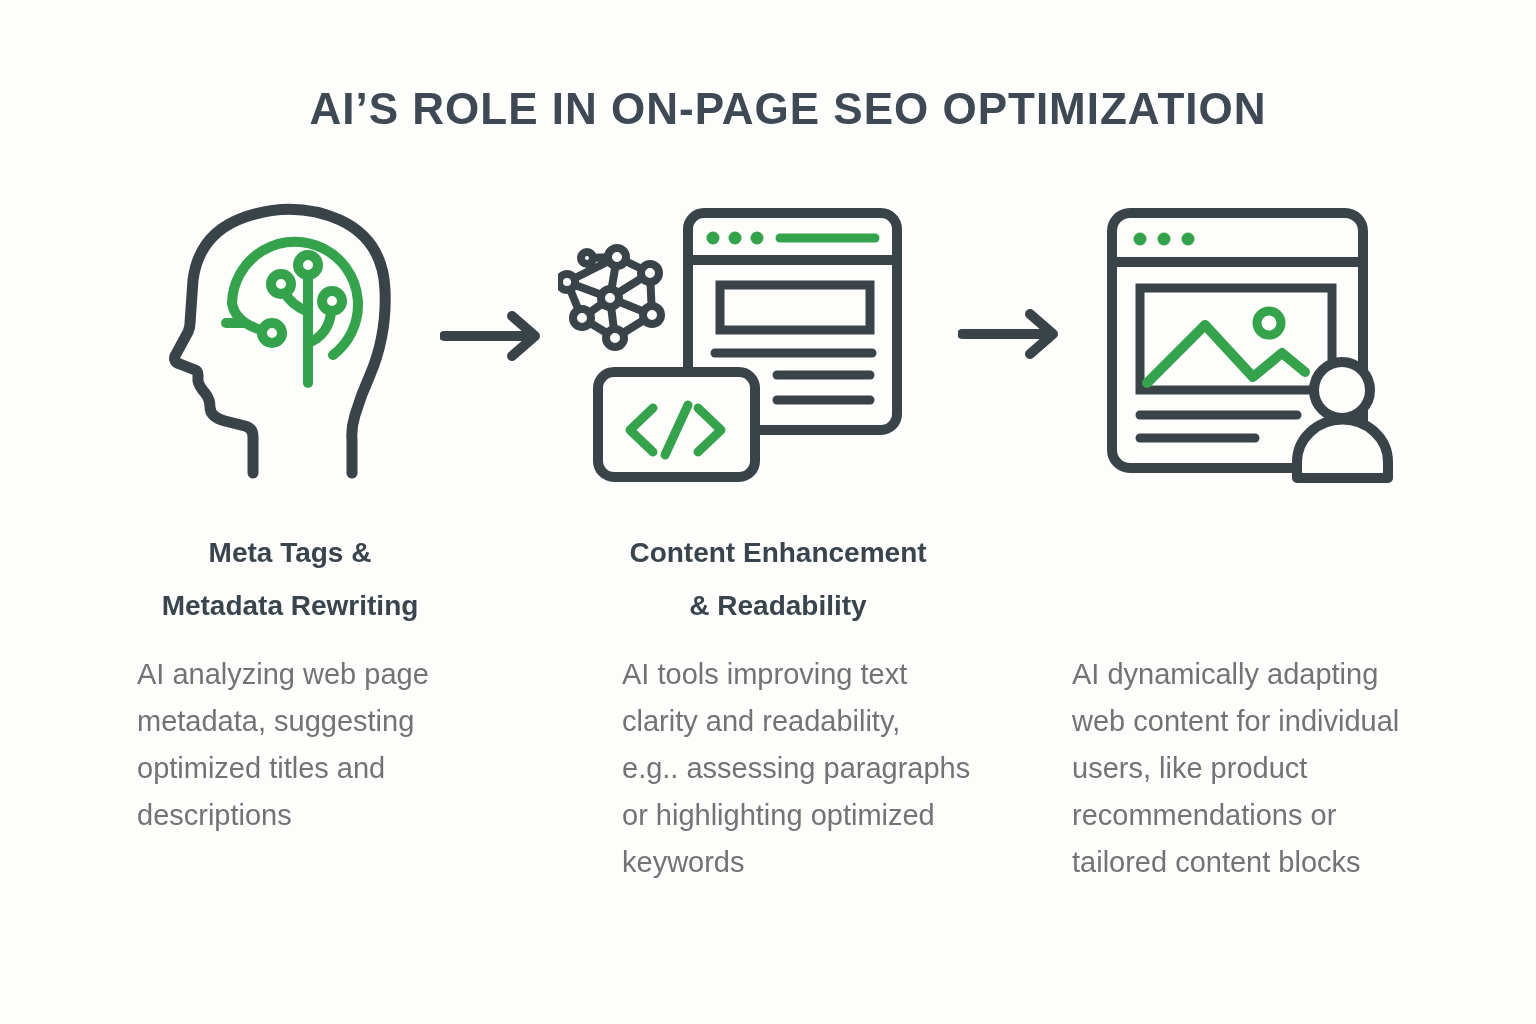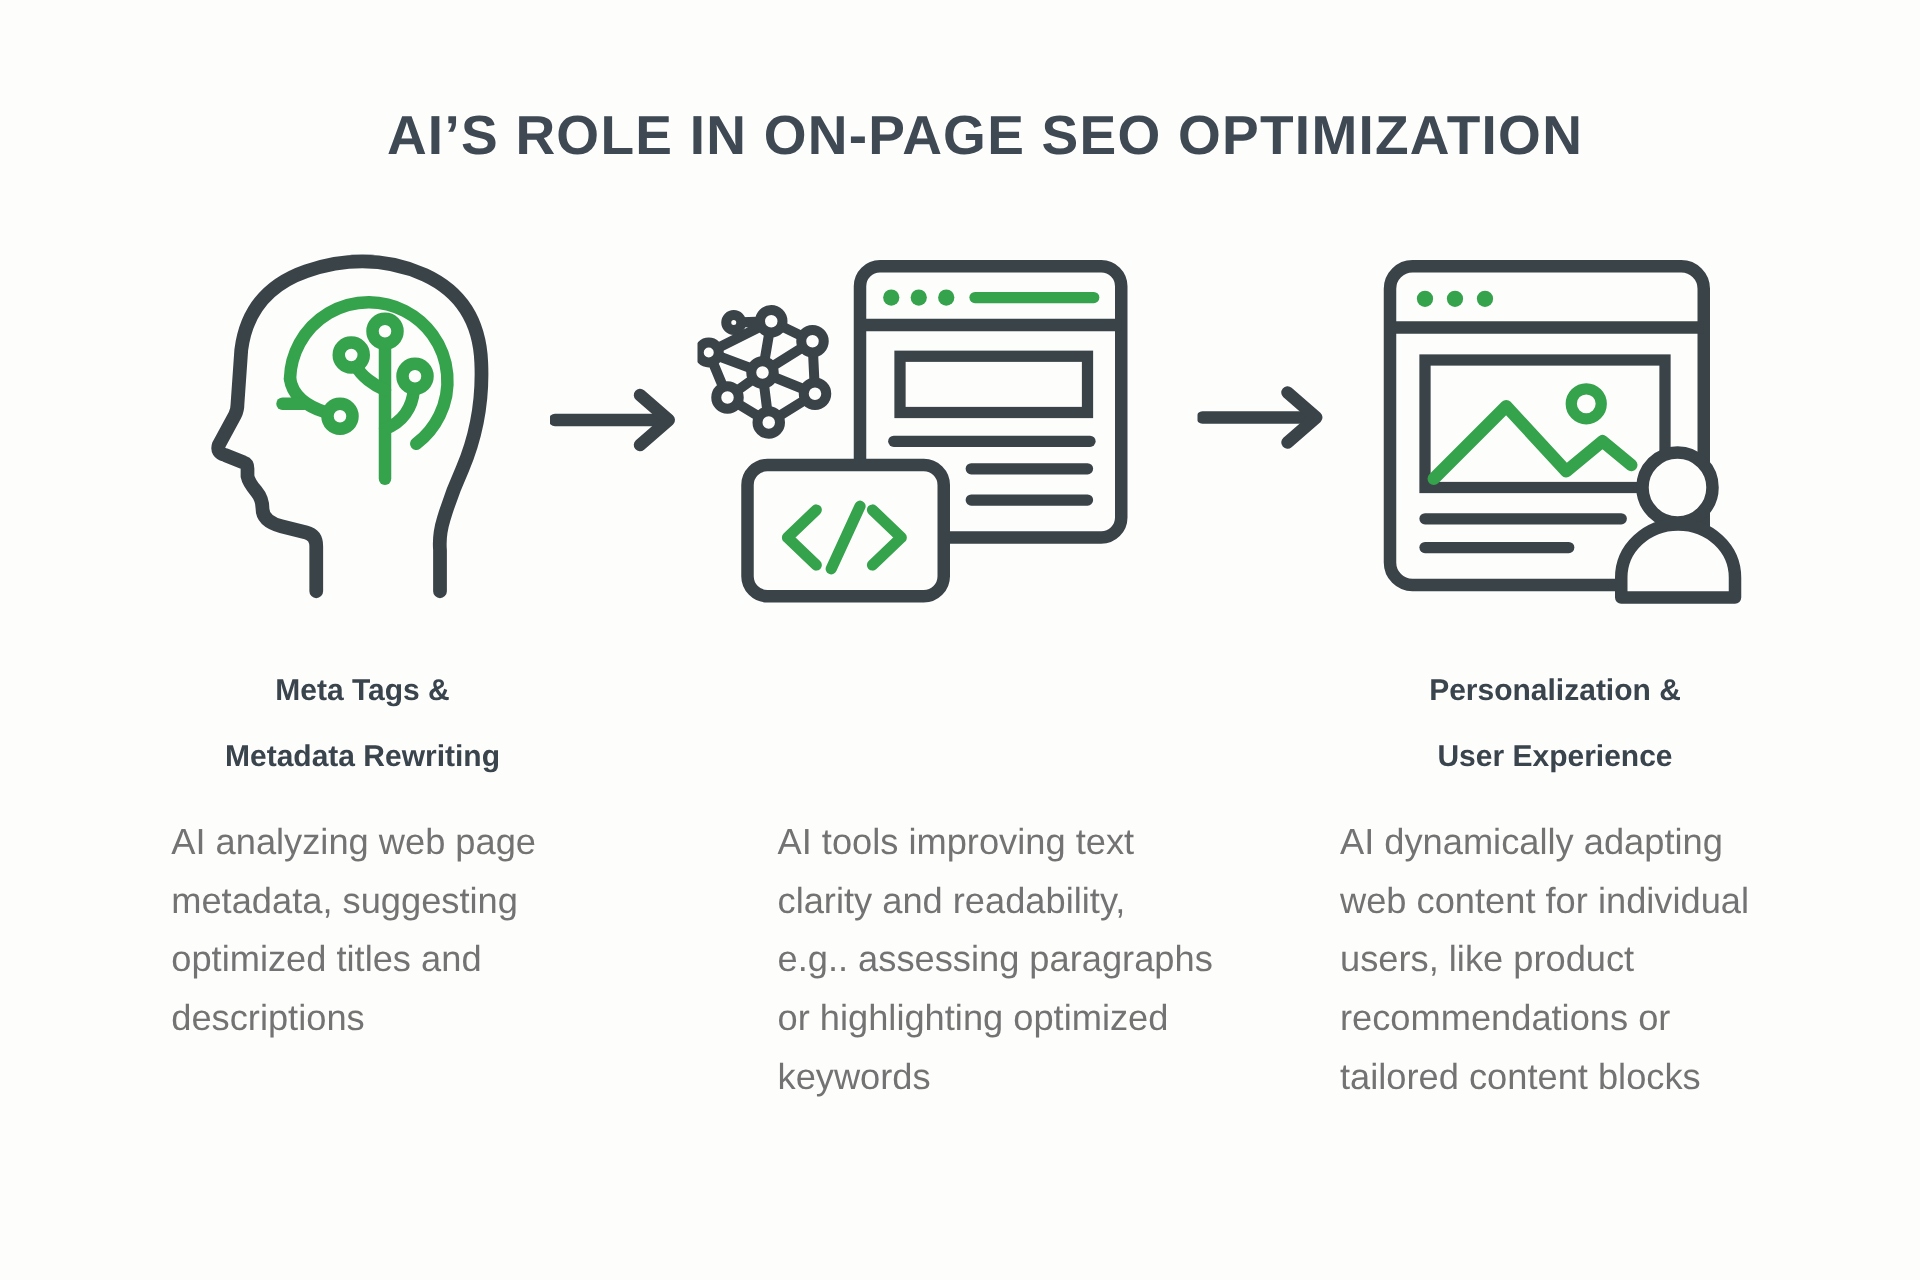--- a/index.html
+++ b/index.html
@@ -9,21 +9,21 @@
     font-family:"Liberation Sans", sans-serif;
   }
   .title{
     position:absolute;top:84px;left:0;width:1536px;
     text-align:center;font-size:44px;font-weight:bold;letter-spacing:1px;
     color:#3e4953;white-space:pre;padding-left:20px;
   }
   .icon{position:absolute;}
   .col-heading{
     position:absolute;top:526px;width:100%;text-align:center;
-    font-size:24px;font-weight:bold;line-height:53px;color:#3a444d;
+    font-size:28px;font-weight:bold;line-height:53px;color:#3a444d;
     white-space:pre-line;
   }
   .col-body{
     position:absolute;top:651px;text-align:left;
     font-size:29px;line-height:47px;color:#737373;
     white-space:pre-line;
   }
   .column{position:absolute;top:0;height:1024px;}
   #col-0{left:60px;width:460px;}
   #col-1{left:548px;width:460px;}
@@ -131,28 +131,28 @@
 <div class="column" id="col-0">
   <div class="col-heading">Meta Tags &amp;
 Metadata Rewriting</div>
   <div class="col-body">AI analyzing web page
 metadata, suggesting
 optimized titles and
 descriptions</div>
 </div>
 
 <div class="column" id="col-1">
+  <div class="col-heading">Content Enhancement
+&amp; Readability</div>
   <div class="col-body">AI tools improving text
 clarity and readability,
 e.g.. assessing paragraphs
 or highlighting optimized
 keywords</div>
 </div>
 
 <div class="column" id="col-2">
-  <div class="col-heading">Personalization &amp;
-User Experience</div>
   <div class="col-body">AI dynamically adapting
 web content for individual
 users, like product
 recommendations or
 tailored content blocks</div>
 </div>
 
 </body></html>

